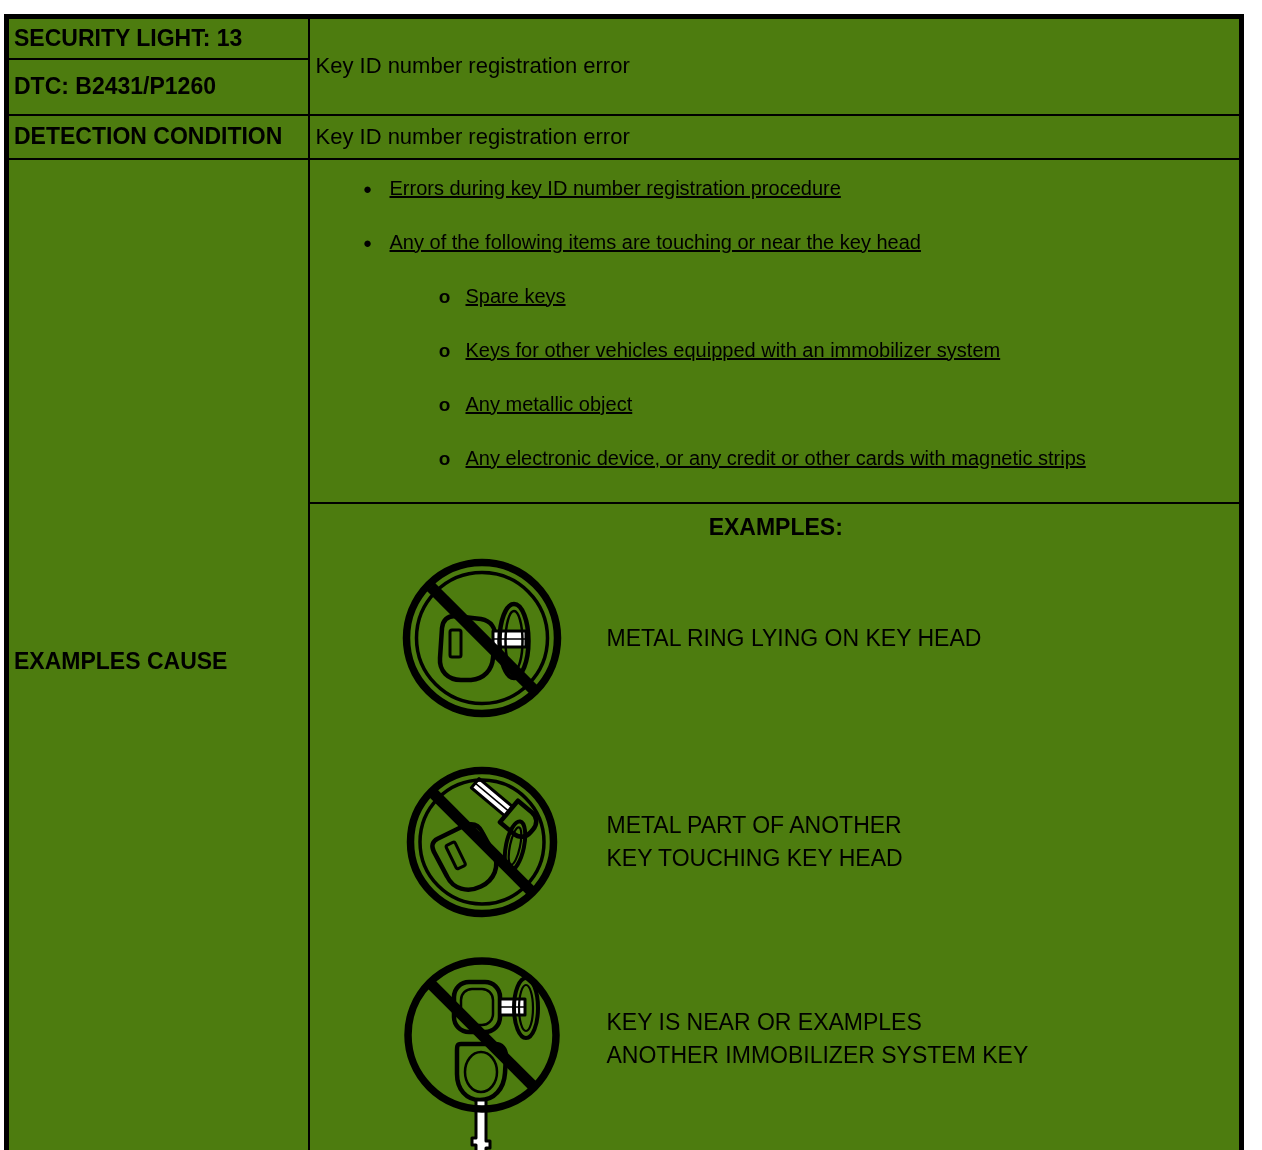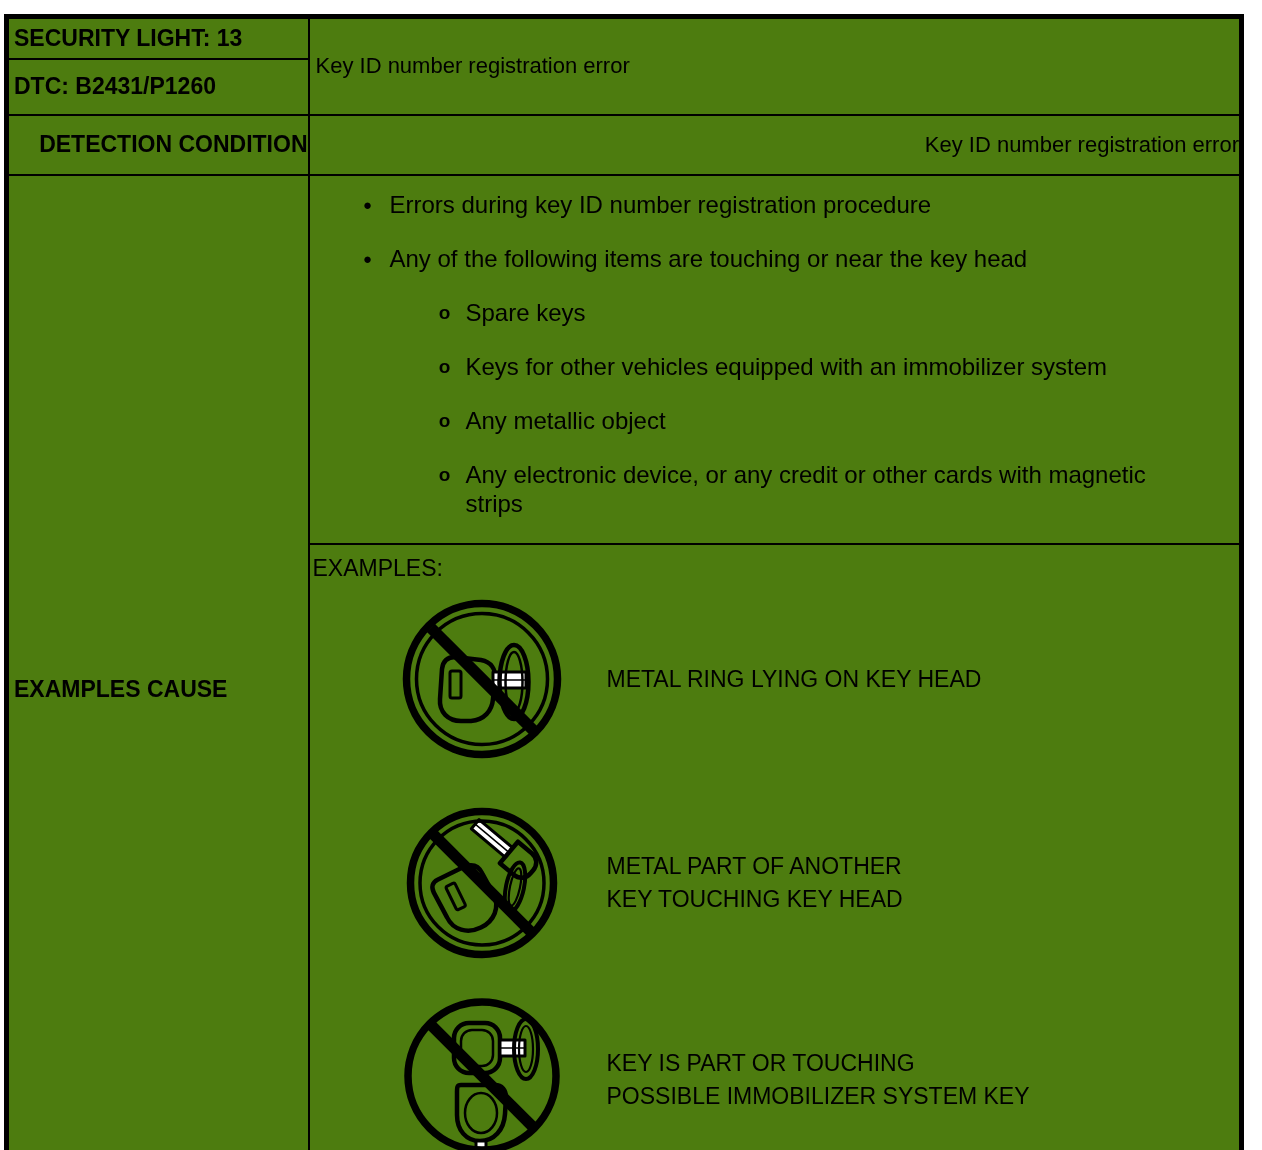--- a/index.html
+++ b/index.html
@@ -10,36 +10,36 @@
   table.dtc { position:absolute; left:4px; top:14px; width:1240px; height:1121px;
               border-collapse:collapse; table-layout:fixed; background:#4d7c0f; }
   table.dtc, table.dtc td { border:2px solid #000; }
   table.dtc { border:5px solid #000; }
 
   td { vertical-align:middle; overflow:hidden; }
   td.hdr { font-weight:bold; font-size:23px; padding-left:5px; letter-spacing:0; }
   td.val { font-size:22px; padding-left:6px; }
   tr.r1 td { height:42px; }
   tr.r2 td { height:56px; }
-  tr.r3 td { height:60px;text-align:right; }
+  tr.r3 td { height:44px; }
   tr.r4 td.bullets-cell { height:344px; }
   td.pc { vertical-align:middle; }
 
   td.bullets-cell { vertical-align:top; padding:14px 0 0 0; }
   .li { display:flex; align-items:flex-start; margin-bottom:25px; }
   .li .marker { flex:0 0 auto; text-align:center; line-height:29px; }
-  .li .text { font-size:24px; line-height:29px; }
+  .li .text { font-size:20px; line-height:29px;text-decoration:underline; }
   .lvl1 { padding-left:44px; }
   .lvl1 .marker { width:28px; font-size:15px; margin-right:8px; }
   .lvl2 { padding-left:122px; }
   .lvl2 .marker { width:26px; font-size:19px; font-weight:bold; margin-right:8px; }
   .lvl2 .text { max-width:712px; }
 
   td.examples-cell { vertical-align:top; padding:10px 0 0 3px; }
-  .ex-heading { font-weight:normal; font-size:23px; line-height:26px; }
+  .ex-heading { font-weight:bold; font-size:23px; line-height:26px;text-align:center; }
   .example { display:flex; align-items:center; }
   .example.e1 { margin-top:14px; }
   .example.e2 { margin-top:38px; }
   .example.e3 { margin-top:34px; }
   .icon-slot { flex:0 0 178px; margin-left:80px; display:flex; justify-content:center; }
   .caption { font-weight:normal; font-size:23px; line-height:33px; margin-left:36px; }
   .example.e3 .caption { transform:translateY(-20px); }
   svg .ink { stroke:#000; fill:none; }
 </style>
 </head>
@@ -173,21 +173,21 @@
                 <ellipse cx="129" cy="52" rx="7" ry="23" stroke-width="2.2"></ellipse>
                 <path d="M64 88 L98 88 C105 88 109 93 109 100 L108 117 C107 133 97 144 83 144 C69 144 60 133 60 118 L60 96 C60 90 60 88 64 88 Z" stroke-width="4.5"></path>
                 <ellipse cx="84" cy="116" rx="16" ry="20" stroke-width="2.5"></ellipse>
                 <path d="M79 144 L89 144 L89 185 L93 185 L93 192 L89 192 L89 197 L84 203 L79 196 L79 189 L75 189 L75 182 L79 182 Z" fill="#fff" stroke-width="3"></path>
                 <circle cx="85" cy="79" r="74" stroke-width="7.5"></circle>
                 <line x1="33" y1="27" x2="137" y2="131" stroke-width="11"></line>
               </g>
             </svg>
           </div>
           <div class="caption">
-            <div>KEY IS PART OR TOUCHING</div>
-            <div>POSSIBLE IMMOBILIZER SYSTEM KEY</div>
+            <div>KEY IS NEAR OR EXAMPLES</div>
+            <div>ANOTHER IMMOBILIZER SYSTEM KEY</div>
           </div>
         </div>
       </td>
     </tr>
   </tbody>
     </table>
 </div>
 
 </body></html>

